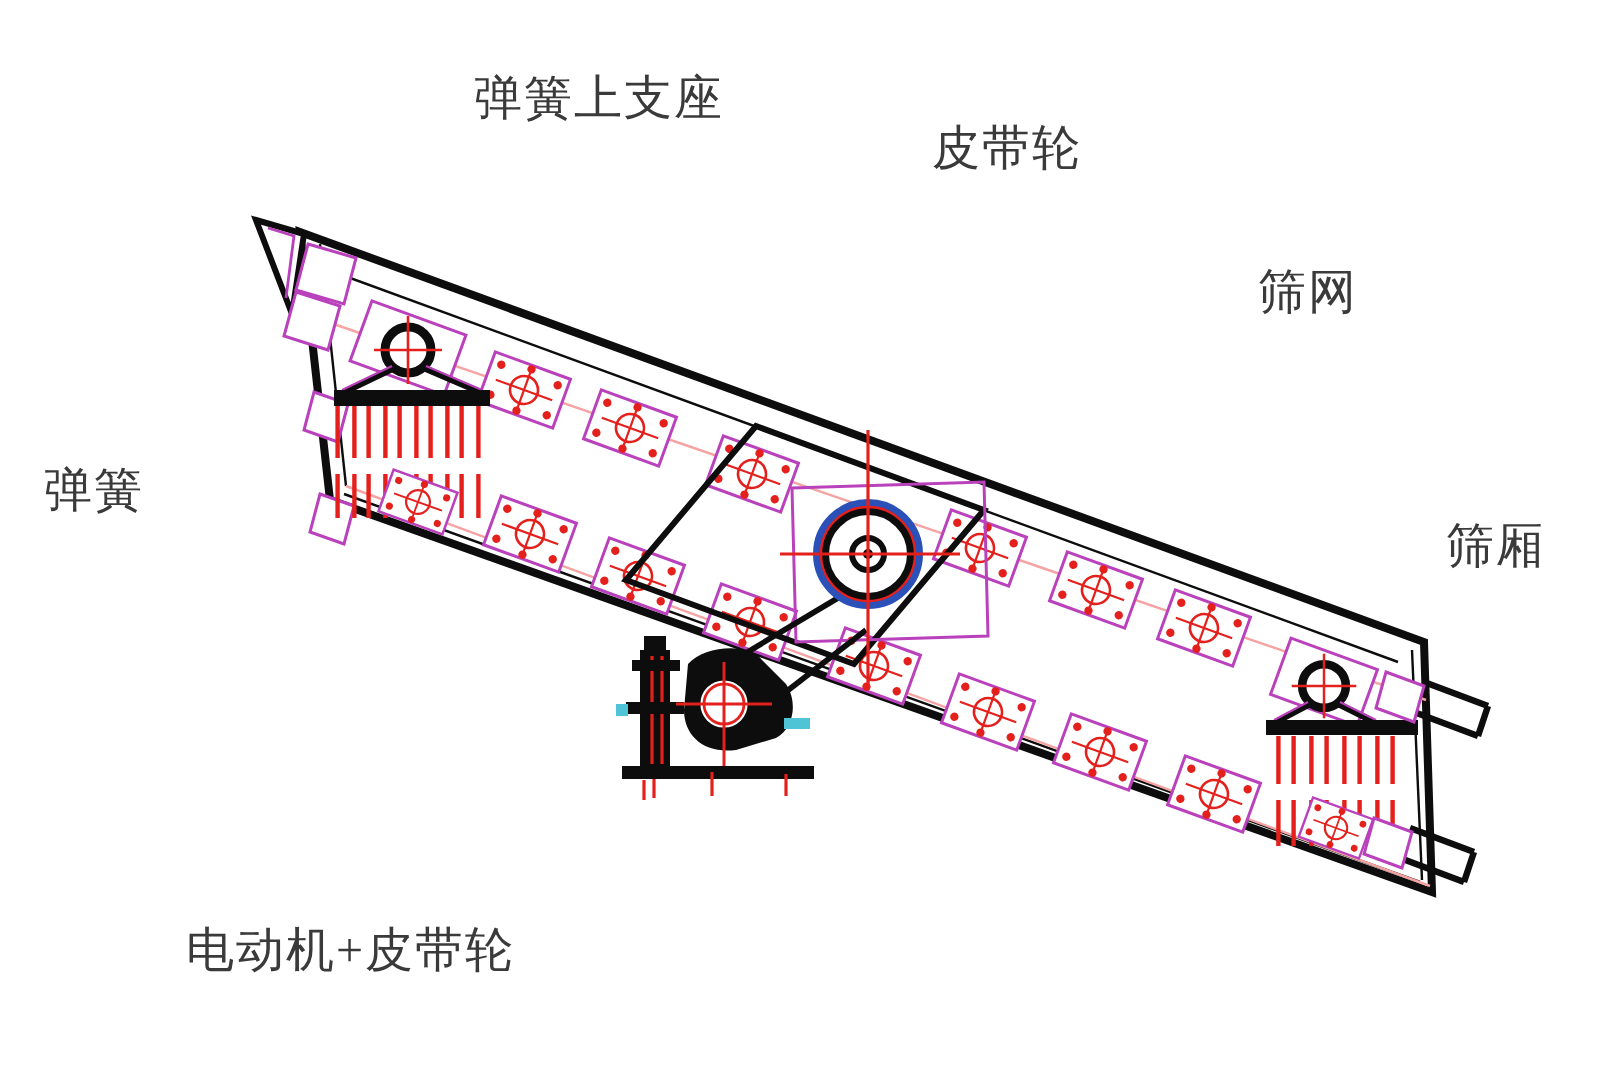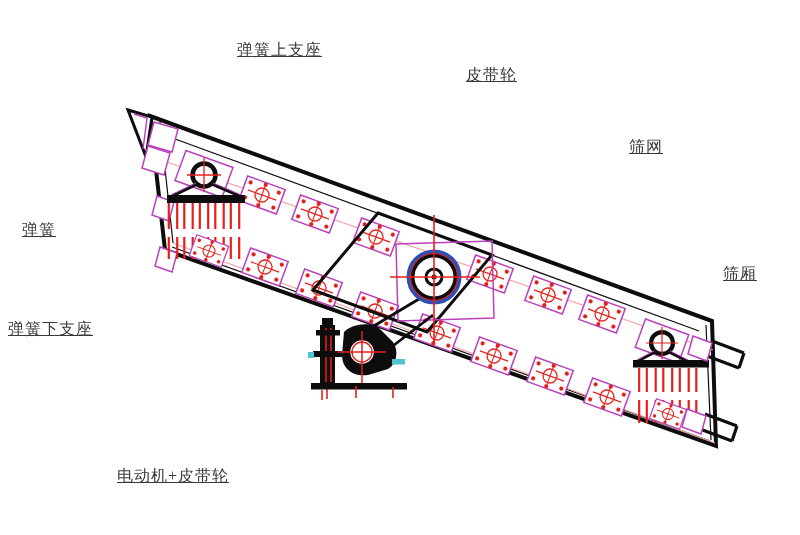--- a/index.html
+++ b/index.html
@@ -8,22 +8,22 @@
   .stage svg{position:absolute;left:0;top:0;}
   svg *{fill:none;stroke:none;}
   .k{stroke:var(--outline);} .kf{fill:var(--outline);}
   .w{fill:#ffffff;}
   .r{stroke:var(--red);} .rf{fill:var(--red);}
   .m{stroke:var(--magenta);}
   .p{stroke:var(--pink);}
   .b{stroke:var(--blue);}
   .c{stroke:var(--leader);} .cf{fill:var(--leader);}
   .t{fill:var(--cyan);}
-  .lbl{position:absolute;font-size:16px;color:var(--label-text);white-space:nowrap;
-       letter-spacing:1px;line-height:22px;text-decoration:underline;}
+  .lbl{position:absolute;font-size:24px;color:var(--label-text);white-space:nowrap;
+       letter-spacing:1px;line-height:22px;}
 </style>
 </head>
 <body>
 
 <div class="stage">
 <svg width="800" height="535" viewBox="0 0 800 535">
   <defs>
     <g id="plate">
       <rect x="-20" y="-13" width="40" height="26" class="w m" stroke-width="1.5"></rect>
       <line x1="-15" x2="15" class="r" stroke-width="1.1"></line>
@@ -361,17 +361,16 @@
     <polygon points="595,355 603.9,340.6 610.9,349.2"></polygon>
     <polygon points="182,248 176.9,264.1 168.1,257.5"></polygon>
     <polygon points="352,357 344.8,373.4 336.6,366"></polygon>
     <polygon points="374,372 387.5,387.8 377.5,392.4"></polygon>
   </g>
 </svg>
 
 <div class="lbl" style="left:237px;top:39px;">弹簧上支座</div>
 <div class="lbl" style="left:466px;top:64px;">皮带轮</div>
 <div class="lbl" style="left:629px;top:136px;">筛网</div>
-<div class="lbl" style="left:22px;top:219px;">弹簧</div>
+<div class="lbl" style="left:22px;top:235px;">弹簧</div>
 <div class="lbl" style="left:723px;top:229px;margin-top:34px;">筛厢</div>
-<div class="lbl" style="left:8px;top:318px;">弹簧下支座</div>
-<div class="lbl" style="left:93px;top:465px;margin-left:24px;">电动机+皮带轮</div>
+<div class="lbl" style="left:93px;top:465px;">电动机+皮带轮</div>
 </div>
 
 </body></html>

